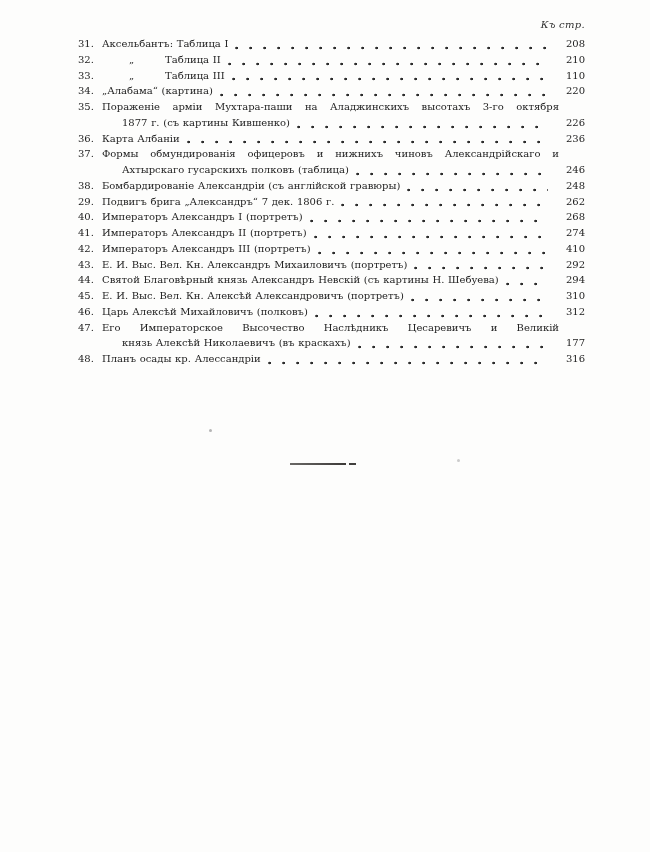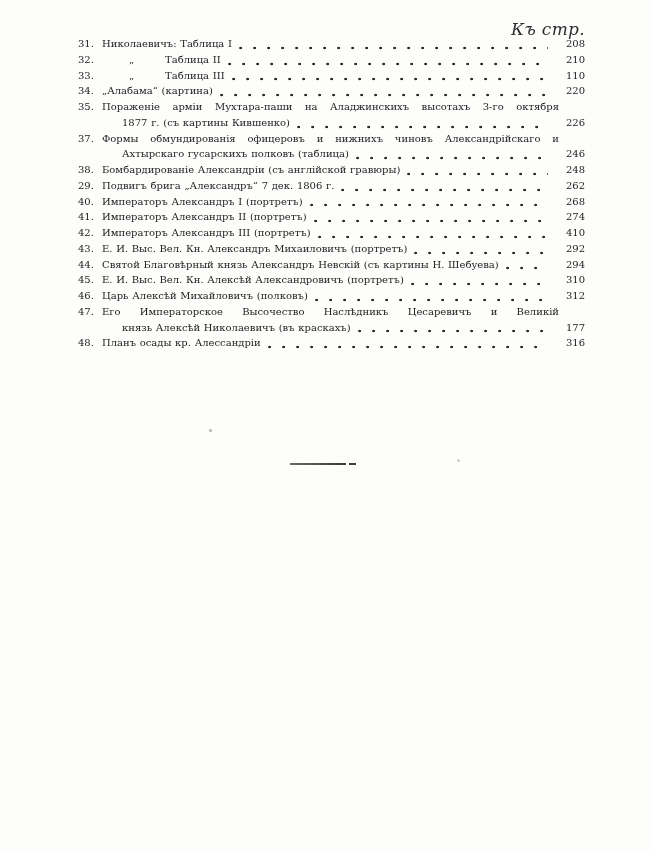--- a/index.html
+++ b/index.html
@@ -13,21 +13,21 @@
     background: #fdfdfc;
     font-family: "DejaVu Serif", "Liberation Serif", serif;
     color: #222222;
     overflow: hidden;
   }
   
   .kolumntitle {
     position: absolute;
     top: 19px;
     right: 65px;
-    font-size: 17px;
+    font-size: 10px;
     font-style: italic;
     color: #2e2e2e;
     letter-spacing: 0.3px;
   }
   
   .toc {
     position: absolute;
     top: 36px;
     left: 78px;
     width: 507px;
@@ -104,21 +104,21 @@
 <body>
 
 <div class="page">
   <div class="kolumntitle">Къ стр.</div>
 
   <div class="toc">
       <div class="row">
         <span class="num">31.</span>
         <div class="body">
           <div class="line">
-            <span class="text">Николаевичъ: Таблица I</span>
+            <span class="text">Аксельбантъ: Таблица I</span>
             <span class="leader"></span>
             <span class="pagenum">208</span>
           </div>
         </div>
       </div>
       <div class="row">
         <span class="num">32.</span>
         <div class="body">
           <div class="line">
             <span class="text"><span class="prefix">„</span>Таблица II</span>
@@ -148,20 +148,30 @@
         </div>
       </div>
       <div class="row">
         <span class="num">35.</span>
         <div class="body">
           <div class="jline">Пораженіе арміи Мухтара-паши на Аладжинскихъ высотахъ 3-го октября</div>
           <div class="line indent">
             <span class="text">1877 г. (съ картины Кившенко)</span>
             <span class="leader"></span>
             <span class="pagenum">226</span>
+          </div>
+        </div>
+      </div>
+      <div class="row">
+        <span class="num">36.</span>
+        <div class="body">
+          <div class="line">
+            <span class="text">Карта Албаніи</span>
+            <span class="leader"></span>
+            <span class="pagenum">236</span>
           </div>
         </div>
       </div>
       <div class="row">
         <span class="num">37.</span>
         <div class="body">
           <div class="jline">Формы обмундированія офицеровъ и нижнихъ чиновъ Александрійскаго и</div>
           <div class="line indent">
             <span class="text">Ахтырскаго гусарскихъ полковъ (таблица)</span>
             <span class="leader"></span>

